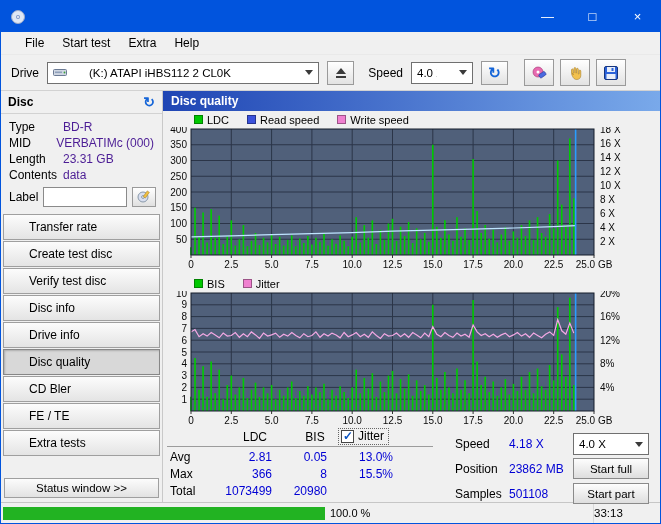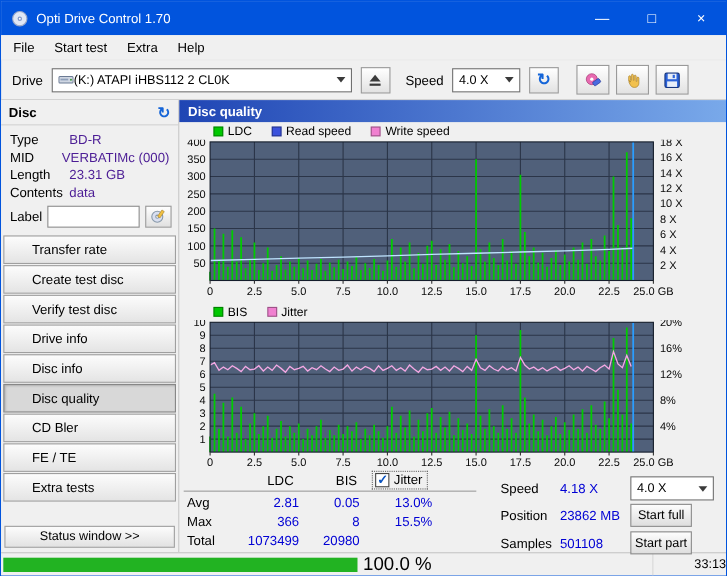--- a/index.html
+++ b/index.html
@@ -5,25 +5,25 @@
   *{box-sizing:border-box;margin:0;padding:0;cursor:default}
   html,body{width:661px;height:524px;overflow:hidden;font-family:"Liberation Sans",sans-serif;font-size:12px;background:#f0f0f0}
   .window{position:absolute;inset:0;border:1px solid #0154dd;display:flex;flex-direction:column;background:#f0f0f0}
 
   .titlebar{height:31px;color:#fff;display:flex;align-items:center;flex:0 0 auto}
   .app-icon{margin:0 7px 0 9px;display:flex}
   .title{font-size:12px}
   .caption-buttons{margin-left:auto;display:flex;height:100%}
   .cap-btn{width:45px;display:flex;align-items:center;justify-content:center;font-size:13px;color:#fff}
 
-  .menubar{height:22px;display:flex;align-items:stretch;background:#f0f0f0;padding-left:2px}
+  .menubar{height:22px;display:flex;align-items:stretch;background:#f0f0f0;padding-left:15px}
   .menu-item{padding:4px 9px 3px}
 
   .toolbar{height:37px;display:flex;align-items:center;padding:0 10px;gap:8px;border-top:1px solid #e9e9e9;border-bottom:1px solid #d2d2d2;flex:0 0 auto}
-  .combo{height:22px;border:1px solid #707070;background:#fff;display:flex;align-items:center;gap:0;padding:0 5px;font-size:11.5px}
+  .combo{height:22px;border:1px solid #707070;background:#fff;display:flex;align-items:center;gap:22px;padding:0 5px;font-size:11.5px}
   .combo-text{white-space:nowrap;overflow:hidden}
   .combo-arrow{width:0;height:0;border-left:4px solid transparent;border-right:4px solid transparent;border-top:5px solid #3a3a3a;margin-left:auto}
   .drive-combo{width:274px}
   .speed-combo{width:62px}
   .tool-btn{height:24px;min-width:27px;border:1px solid #9a9a9a;background:linear-gradient(#ffffff,#e2e2e2);display:flex;align-items:center;justify-content:center;padding:0 2px}
   .tool-btn.big{height:27px;min-width:30px}
   .tb-spacer{flex:1}
   .tb-right{margin-right:24px;display:flex;gap:6px}
   .refresh-glyph{color:#1565d8;font-weight:bold;font-size:15px;line-height:1}
 
@@ -56,43 +56,42 @@
   .col-h{top:3px;width:40px;text-align:center}
   .rule{top:19px;left:4px;width:266px;border-top:1px solid #9c9c9c}
   .row-label{left:7px}
   .cell{text-align:right;color:#0000d4}
   .rlabel{left:292px}
   .rvalue{left:346px;color:#0000d4}
   .jitter-check{top:2px;left:176px;display:flex;align-items:center;gap:4px;outline:1px dotted #666;padding:0 4px 1px 2px}
   .checkbox{width:13px;height:13px;border:1px solid #454545;background:#fff;position:relative}
   .checkbox.checked::after{content:"✓";position:absolute;left:1px;top:-2px;font-size:12px;font-weight:bold;color:#0a53c0}
   .bp-combo{position:absolute;left:410px;width:76px}
-  .bp-btn{position:absolute;left:410px;width:56px;height:21px;border:1px solid #8a8a8a;background:linear-gradient(#fdfdfd,#dedede);font-family:inherit;font-size:11.5px}
+  .bp-btn{position:absolute;left:410px;width:76px;height:21px;border:1px solid #8a8a8a;background:linear-gradient(#fdfdfd,#dedede);font-family:inherit;font-size:11.5px}
 
   .statusbar{height:21px;border-top:1px solid #c6c6c6;display:flex;align-items:center;background:#f0f0f0;font-size:11.5px;flex:0 0 auto}
   .sb-status{width:149px;height:100%;display:flex;align-items:center;padding-left:6px;border-right:1px solid #d8d8d8}
   .sb-progress{flex:1;height:100%;display:flex;align-items:center;padding-left:2px;gap:5px;border-right:1px solid #d8d8d8}
   .pbar-fill{width:322px;height:13px}
-  .pbar-label{font-size:17px}
-  .sb-time{width:66px;text-align:right}
+  .pbar-label{font-size:11px}
+  .sb-time{width:66px;text-align:left}
 </style>
 </head>
 <body>
 
 <div class="window">
 
   <div class="titlebar" style="background: rgb(1, 84, 221);">
     <span class="app-icon">
       <svg width="16" height="16" viewBox="0 0 16 16">
           <circle cx="8" cy="8" r="6.5" fill="#dfe7f5" stroke="#9aa8c8"></circle>
           <circle cx="8" cy="8" r="2" fill="#7f96c8"></circle>
           <circle cx="8" cy="8" r="0.9" fill="#fff"></circle>
         </svg>
     </span>
-    <span class="title">Opti Drive Control 1.70</span>
     <div class="caption-buttons">
       <span class="cap-btn">—</span>
       <span class="cap-btn">□</span>
       <span class="cap-btn">×</span>
     </div>
   </div>
 
   <div class="menubar">
     <span class="menu-item">File</span>
     <span class="menu-item">Start test</span>
@@ -191,24 +190,24 @@
       <div class="nav-btn">
           <span>Transfer rate</span>
         </div>
       <div class="nav-btn">
           <span>Create test disc</span>
         </div>
       <div class="nav-btn">
           <span>Verify test disc</span>
         </div>
       <div class="nav-btn">
+          <span>Disc info</span>
+        </div>
+      <div class="nav-btn">
           <span>Drive info</span>
-        </div>
-      <div class="nav-btn">
-          <span>Disc info</span>
         </div>
       <div class="nav-btn active">
           <span>Disc quality</span>
         </div>
       <div class="nav-btn">
           <span>CD Bler</span>
         </div>
       <div class="nav-btn">
           <span>FE / TE</span>
         </div>

